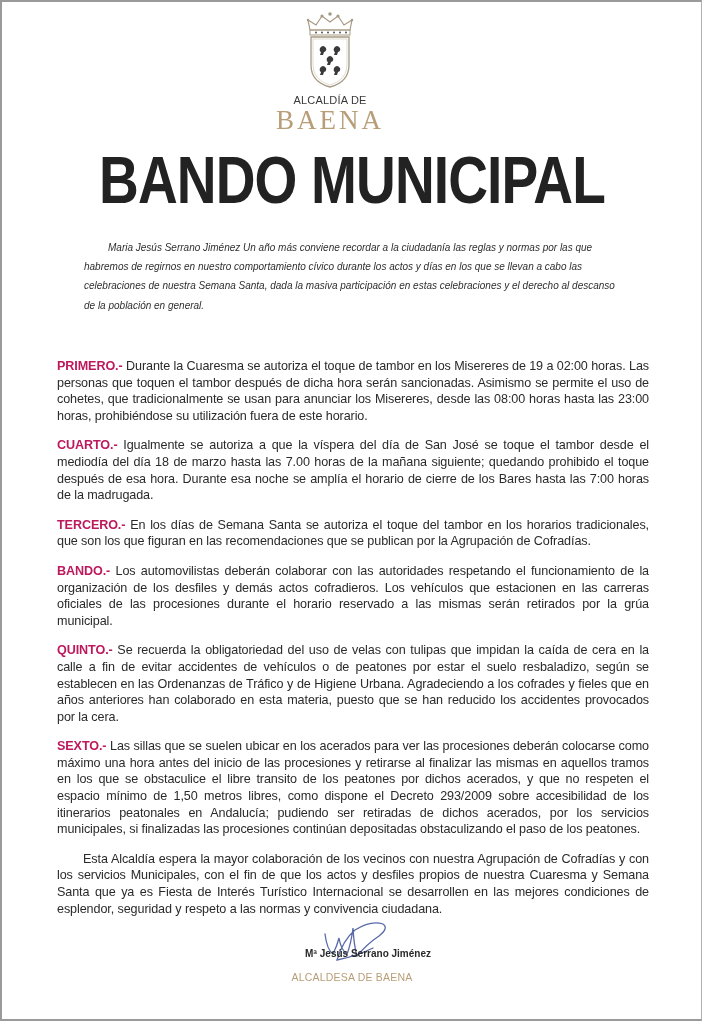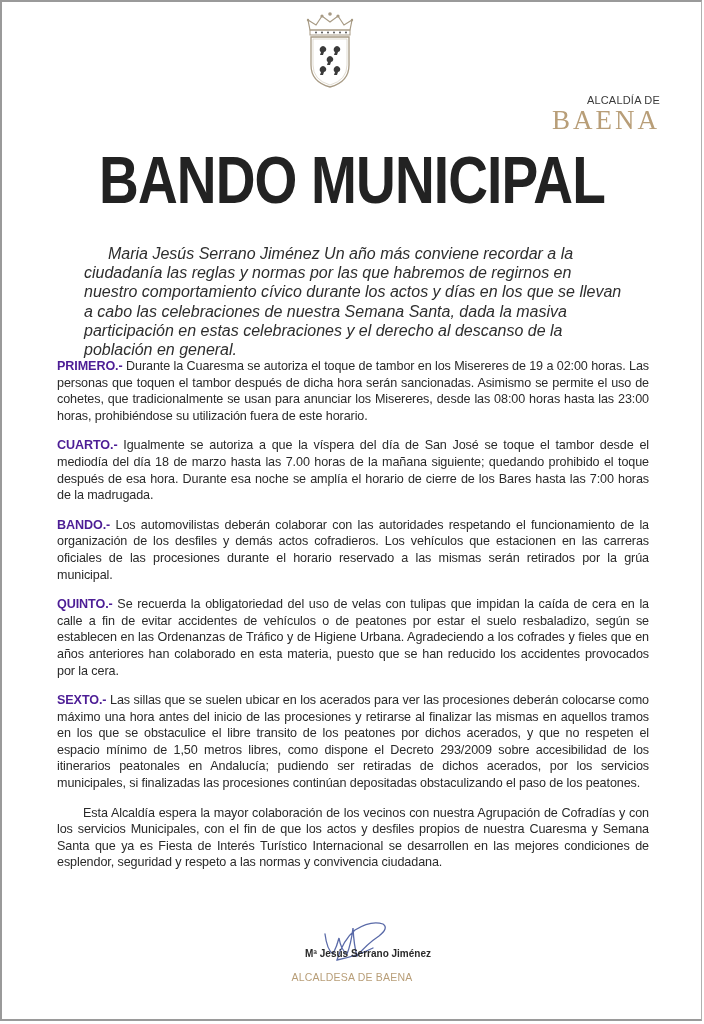--- a/index.html
+++ b/index.html
@@ -6,44 +6,44 @@
   body {
     width: 704px; height: 1024px; background: #ffffff; overflow: hidden;
     position: relative; font-family: "Liberation Sans", sans-serif; color: #2a2a2a;
   }
   .frame {
     position: absolute; left: 0; top: 0; width: 702px; height: 1021px;
     border-top: 2px solid #9a9a9a; border-left: 2px solid #9a9a9a;
     border-right: 1px solid #b0b0b0; border-bottom: 2px solid #9a9a9a;
     box-sizing: border-box; background: #fff;
   }
-  .logo { position: absolute; left: 0; width: 660px; top: 10px; text-align: right; }
+  .logo { position: absolute; left: 0; width: 660px; top: 10px; text-align: center; }
   .crest { display: block; margin: 0 auto; width: 56px; height: 78px; }
   .alc { font-size: 11px; color: #3a3a3a; letter-spacing: 0.2px; margin-top: 6px; }
   .baena {
     font-family: "Liberation Serif", serif; font-size: 27px; color: #b89e78;
     letter-spacing: 3px; line-height: 28px; margin-top: 0px;
   }
   .title {
     position: absolute; left: 0; width: 704px; top: 142px; text-align: center;
     font-family: "Liberation Sans", sans-serif; font-weight: bold; font-size: 64px;
     line-height: 72px; color: #222; letter-spacing: -1px;
     transform: scaleX(0.86) scaleY(1.05); transform-origin: center top;
   }
   .intro {
     position: absolute; left: 84px; width: 540px; top: 228px;
-    font-style: italic; font-size: 16px; line-height: 19.2px; color: #2e2e2e;
+    font-style: italic; font-size: 10px; line-height: 19.2px; color: #2e2e2e;
     text-indent: 24px; text-align: left;
   }
   .clauses { position: absolute; left: 57px; width: 592px; top: 358px; }
   .clause {
     font-size: 12.6px; line-height: 16.6px; text-align: justify; color: #2a2a2a;
     margin: 0 0 13px 0; letter-spacing: -0.1px;
   }
-  .clause b { font-weight: bold; color: #4c1d95; }
+  .clause b { font-weight: bold; color: #be185d; }
   .closing { text-indent: 26px; }
   .sign { position: absolute; left: 0; width: 704px; top: 920px; text-align: center; }
   .sign-date { font-size: 13px; color: #333; }
   .sig-svg { display: block; margin: -4px auto 0; width: 110px; height: 50px; }
   .sign-name { font-size: 10px; font-weight: bold; color: #2a2a2a; margin-top: -18px; padding-left: 32px; }
   .sign-role { font-size: 10.5px; color: #b89e78; margin-top: 12px; letter-spacing: 0.2px; }
 </style>
 </head>
 <body>
 
@@ -81,20 +81,21 @@
   <div class="baena">BAENA</div>
 </div>
 
 <div class="title">BANDO MUNICIPAL</div>
 
 <p class="intro">Maria Jesús Serrano Jiménez  Un año más conviene recordar a la ciudadanía las reglas y normas por las que habremos de regirnos en nuestro comportamiento cívico durante los actos y días en los que se llevan a cabo las celebraciones de nuestra Semana Santa, dada la masiva participación en estas celebraciones y  el derecho al descanso de la población en general.</p>
 
 <div class="clauses">
   <p class="clause"><b>PRIMERO.-</b><span> Durante la Cuaresma se autoriza el toque de tambor en los Misereres de 19 a 02:00 horas. Las personas que toquen el tambor después de dicha hora serán sancionadas. Asimismo se permite el uso de cohetes, que tradicionalmente se usan para anunciar los Misereres, desde las 08:00 horas hasta las 23:00 horas, prohibiéndose su utilización fuera de este horario.</span></p>
   <p class="clause"><b>CUARTO.-</b><span> Igualmente  se autoriza a que la víspera del día de  San José se  toque el tambor desde el mediodía del día 18 de marzo hasta las 7.00 horas de la mañana siguiente; quedando prohibido el toque después de  esa hora. Durante esa noche se amplía el horario de cierre de los Bares hasta las 7:00 horas de la madrugada.</span></p>
+  <p class="clause"><b>TERCERO.-</b><span> En los días de Semana Santa se autoriza el toque del tambor en los horarios tradicionales, que  son los que figuran en las recomendaciones que se publican por la Agrupación de Cofradías.</span></p>
   <p class="clause"><b>BANDO.-</b><span> Los automovilistas deberán colaborar con las autoridades respetando el funcionamiento de la organización de los desfiles y demás actos cofradieros. Los vehículos que estacionen en las carreras oficiales de las procesiones durante el horario reservado a las mismas serán retirados por la grúa municipal.</span></p>
   <p class="clause"><b> QUINTO.-</b><span>  Se recuerda  la obligatoriedad del uso de velas con tulipas que impidan la caída de  cera en la calle a fin de evitar accidentes de vehículos o de peatones por estar el suelo resbaladizo, según se establecen en las Ordenanzas de Tráfico y de Higiene Urbana. Agradeciendo a los cofrades y fieles que en años anteriores han colaborado en esta materia, puesto que se han reducido  los accidentes provocados por la cera.</span></p>
   <p class="clause"><b>SEXTO.-</b><span> Las sillas que se suelen ubicar en los acerados para ver las procesiones deberán colocarse como máximo una hora  antes del inicio de las procesiones y retirarse  al finalizar las mismas en aquellos tramos en los que se obstaculice el libre transito de los peatones por dichos acerados, y que no respeten el espacio mínimo de 1,50 metros libres, como dispone el Decreto 293/2009 sobre accesibilidad de los itinerarios peatonales en Andalucía; pudiendo ser retiradas  de dichos acerados, por los servicios municipales, si finalizadas las procesiones continúan depositadas obstaculizando el paso de los peatones.</span></p>
   <p class="clause closing">Esta Alcaldía espera la mayor colaboración de los vecinos con nuestra  Agrupación de Cofradías  y con los servicios Municipales, con el fin de que los actos y desfiles propios de nuestra Cuaresma y Semana Santa que ya es Fiesta de Interés Turístico Internacional se desarrollen en las mejores condiciones de esplendor, seguridad y respeto a las normas y convivencia ciudadana.</p>
 </div>
 
 <div class="sign">
   <svg class="sig-svg" viewBox="0 0 110 50">
     <path d="M28 18 Q30 34 36 38 Q40 30 42 22 Q44 34 50 38 Q54 28 56 12 Q57 30 60 40 Q70 28 82 20 Q92 12 86 8 Q74 4 58 14 Q46 24 40 44 Q60 40 76 32" fill="none" stroke="#5a6aa8" stroke-width="1.3" stroke-linecap="round"></path>
   </svg>

